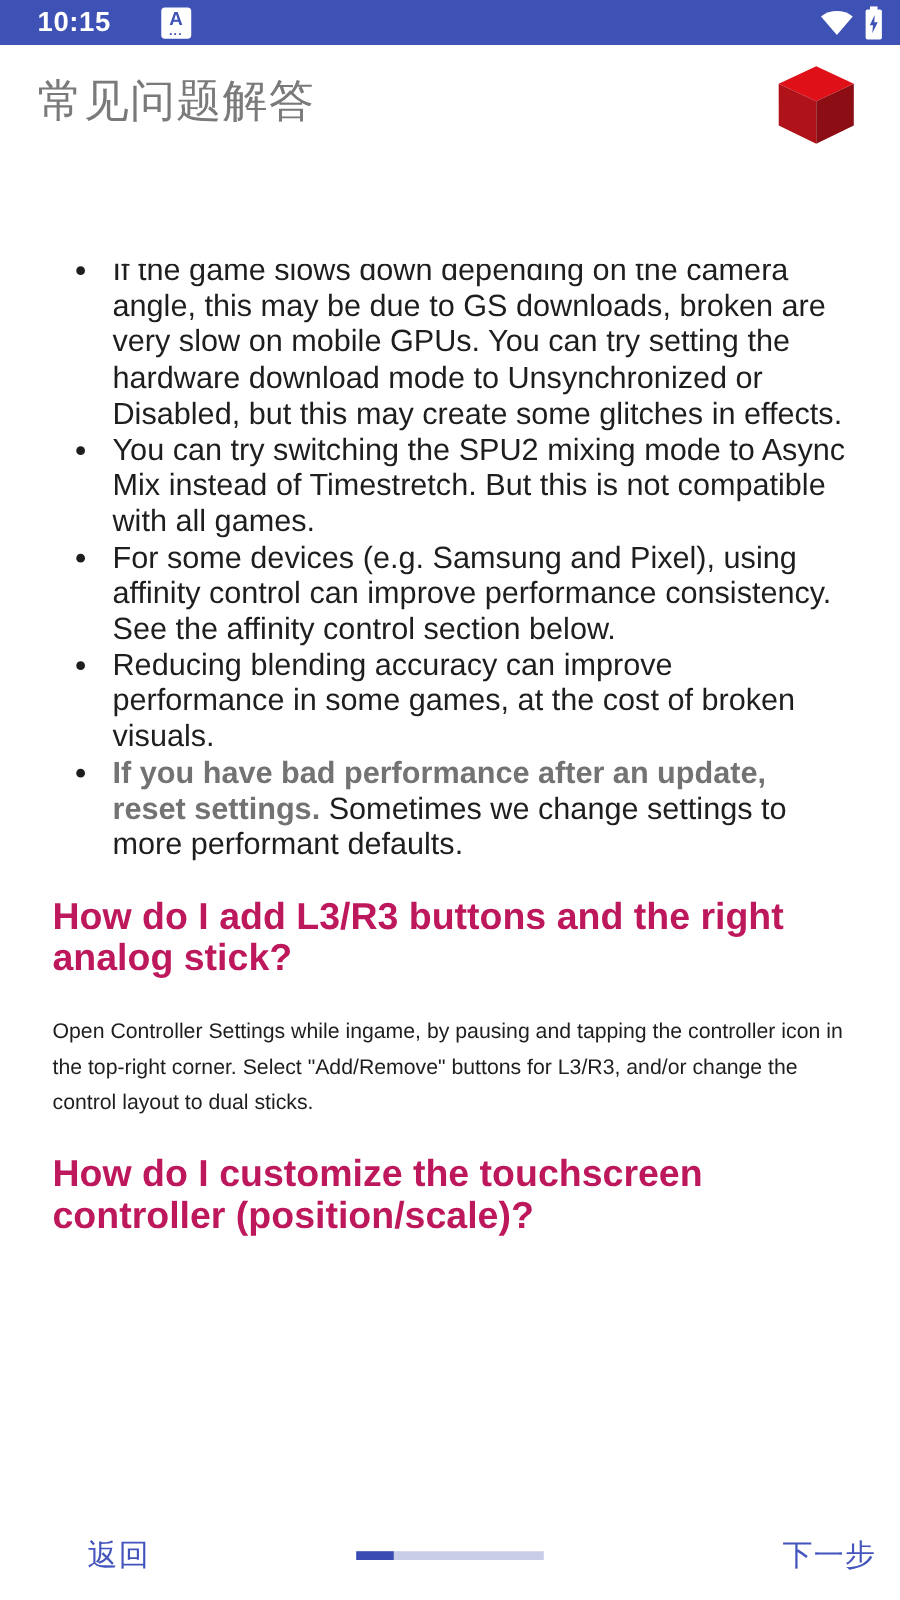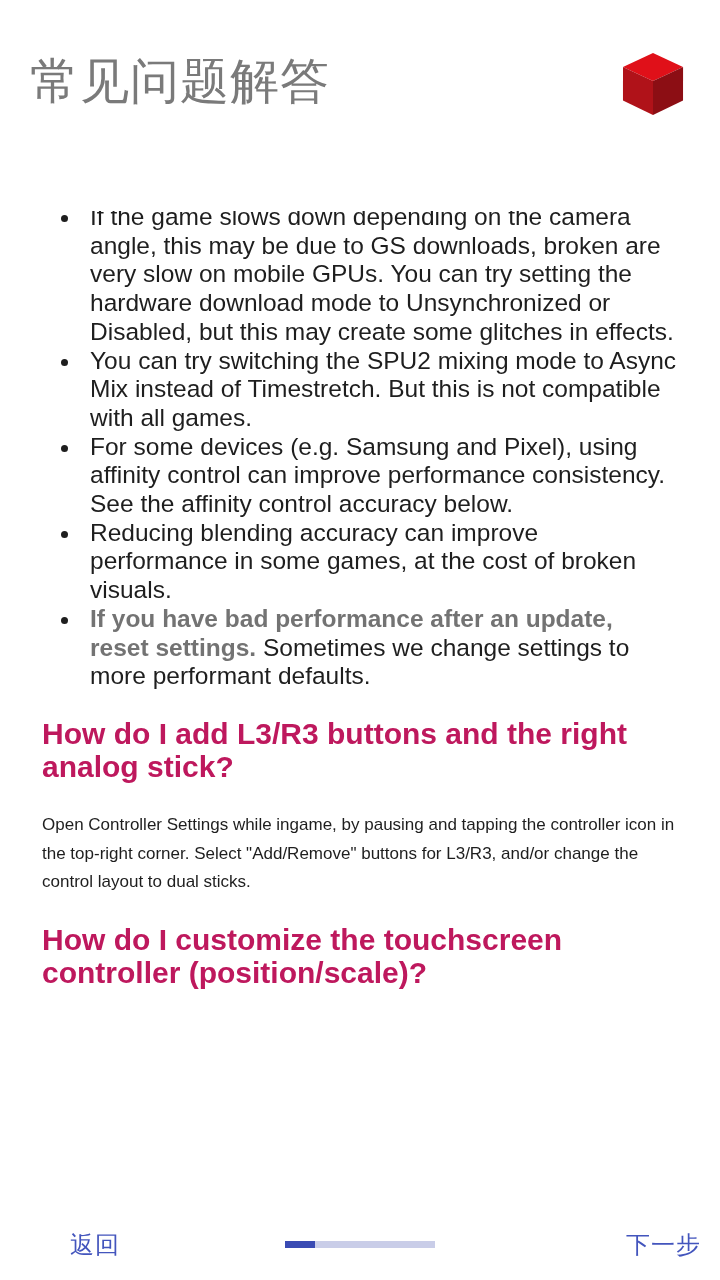--- a/index.html
+++ b/index.html
@@ -58,21 +58,21 @@
     margin-left: auto;
     display: flex;
     align-items: center;
     gap: 9px;
   }
 
   
   .page-title {
     position: absolute;
     top: 52px; left: 30px;
-    font-size: 49px;
+    font-size: 36px;
     line-height: 58px;
     color: #7a7a7a;
     letter-spacing: 1px;
     white-space: nowrap;
   }
   .logo { position: absolute; top: 52px; right: 36px; width: 62px; height: 64px; }
 
   .intro-text {
     position: absolute;
     top: 131px; left: 30px;
@@ -141,35 +141,52 @@
     height: 100%;
     background: #3a4bb3;
     width: 20%;
   }
 </style>
 </head>
 <body>
 
 <div class="screen">
 
+  <div class="status-bar">
+    <span class="status-time">10:15</span>
+    <span class="ime-badge">
+      <span class="letter">A</span>
+      <span class="dots">...</span>
+    </span>
+    <span class="status-right">
+      <svg width="27" height="22" viewBox="0 0 27 22">
+        <path d="M13.5 21 L0.8 6.2 A 20.8 20.8 0 0 1 26.2 6.2 Z" fill="#ffffff"></path>
+      </svg>
+      <svg width="14" height="27" viewBox="0 0 14 27">
+        <rect x="4" y="0" width="6" height="4" fill="#ffffff"></rect>
+        <rect x="0.5" y="2.5" width="13" height="24" rx="1.5" fill="#ffffff"></rect>
+        <polygon points="7.8,7 3.8,15.2 6.4,15.2 5.8,21.5 10.2,12.8 7.4,12.8" fill="#3e51b4"></polygon>
+      </svg>
+    </span>
+  </div>
 
   <div class="page-title">常见问题解答</div>
   <svg class="logo" viewBox="0 0 64 66">
     <polygon points="32,1 63,15.5 32,30 1,15.5" fill="#e01019"></polygon>
     <polygon points="1,15.5 32,30 32,65 1,50" fill="#b01219"></polygon>
     <polygon points="63,15.5 32,30 32,65 63,50" fill="#8c0e14"></polygon>
   </svg>
 
 
   <div class="scroll-viewport">
     <div class="scroll-content">
       <ul class="bullet-list">
         <li><span>If the game slows down depending on the camera angle, this may be due to GS downloads, broken are very slow on mobile GPUs. You can try setting the hardware download mode to Unsynchronized or Disabled, but this may create some glitches in effects.</span></li>
         <li><span>You can try switching the SPU2 mixing mode to Async Mix instead of Timestretch. But this is not compatible with all games.</span></li>
-        <li><span>For some devices (e.g. Samsung and Pixel), using affinity control can improve performance consistency. See the affinity control accuracy below.</span></li>
+        <li><span>For some devices (e.g. Samsung and Pixel), using affinity control can improve performance consistency. See the affinity control section below.</span></li>
         <li><span>Reducing blending accuracy can improve performance in some games, at the cost of broken visuals.</span></li>
         <li><strong>If you have bad performance after an update, reset settings.</strong><span> Sometimes we change settings to more performant defaults.</span></li>
       </ul>
 
       <h2 class="section-heading">How do I add L3/R3 buttons and the right analog stick?</h2>
       <p class="section-body">Open Controller Settings while ingame, by pausing and tapping the controller icon in the top-right corner. Select "Add/Remove" buttons for L3/R3, and/or change the control layout to dual sticks.</p>
 
       <h2 class="section-heading">How do I customize the touchscreen controller (position/scale)?</h2>
     </div>
   </div>

